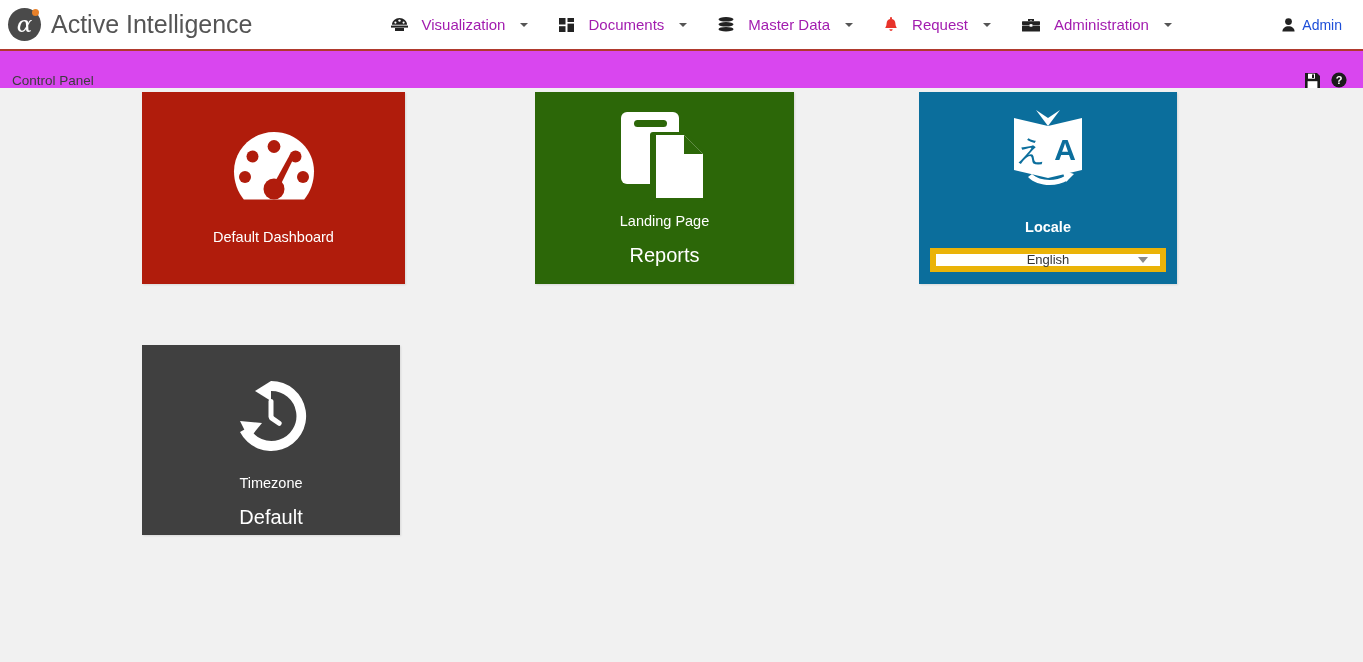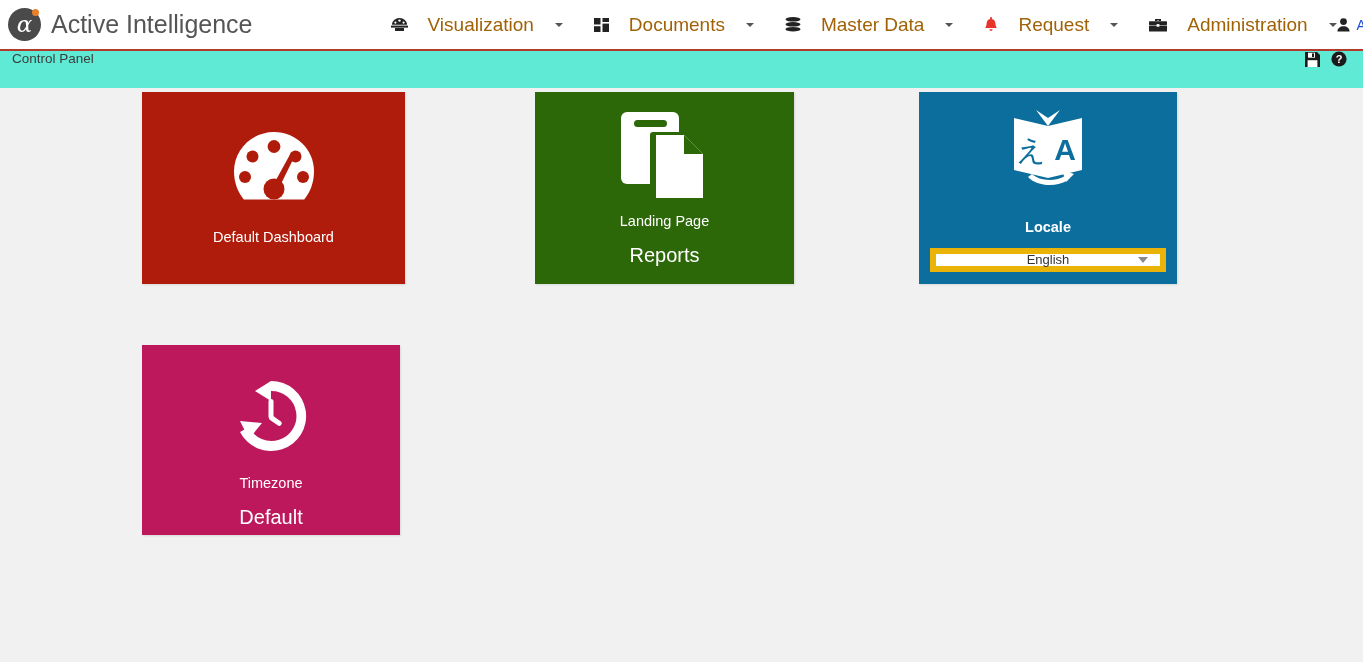--- a/index.html
+++ b/index.html
@@ -63,23 +63,23 @@
 
   .nav-center {
     display: flex;
     align-items: center;
     gap: 31px;
     margin-left: 138px;
   }
   .nav-item {
     display: flex;
     align-items: center;
-    gap: 20px;
-    font-size: 19px;
-    color: #a16207;
+    gap: 14px;
+    font-size: 15px;
+    color: #a21caf;
     cursor: pointer;
     white-space: nowrap;
   }
   .nav-item .caret {
     width: 0; height: 0;
     border-left: 4px solid transparent;
     border-right: 4px solid transparent;
     border-top: 4px solid #555;
     margin-left: 1px;
   }
@@ -91,23 +91,23 @@
     align-items: center;
   }
   .user-menu {
     display: flex; align-items: center; gap: 7px;
     font-size: 14px; color: #1d4ed8; cursor: pointer;
   }
 
   
   .subbar {
     height: 37px;
-    background: #5eead4;
-    display: flex;
-    align-items: flex-start;
+    background: #d946ef;
+    display: flex;
+    align-items: flex-end;
     padding: 0 16px 0 12px;
   }
   .subbar-title {
     font-size: 13.5px;
     color: #3d3d3d;
   }
   .subbar-actions {
     margin-left: auto;
     display: flex;
     align-items: center;
@@ -366,21 +366,21 @@
         <path d="M56 62l12 4-8 8z" fill="#ffffff"></path>
       </svg>
     </div>
     <div class="tile-label">Locale</div>
     <div class="locale-select">
       <span class="sel-text">English</span>
       <span class="sel-caret"></span>
     </div>
   </div>
 
-  <div class="tile" id="tile-timezone" style="background:#be185d">
+  <div class="tile" id="tile-timezone" style="background:#404040">
     <div class="tile-icon">
       <svg width="86" height="78" viewBox="0 0 86 78">
         <path d="M43 4a35 35 0 1 1-31 51l9-5A25 25 0 1 0 43 14V4z" fill="#ffffff"></path>
         <path d="M43 4v20L27 14z" fill="#ffffff"></path>
         <path d="M12 44l22 2-13 16z" fill="#ffffff"></path>
         <rect x="40.5" y="22" width="5" height="20" rx="2.5" fill="#ffffff"></rect>
         <rect x="42.5" y="38" width="5" height="14" rx="2.5" fill="#ffffff" transform="rotate(-55 45 42)"></rect>
       </svg>
     </div>
     <div class="tile-label">Timezone</div>

